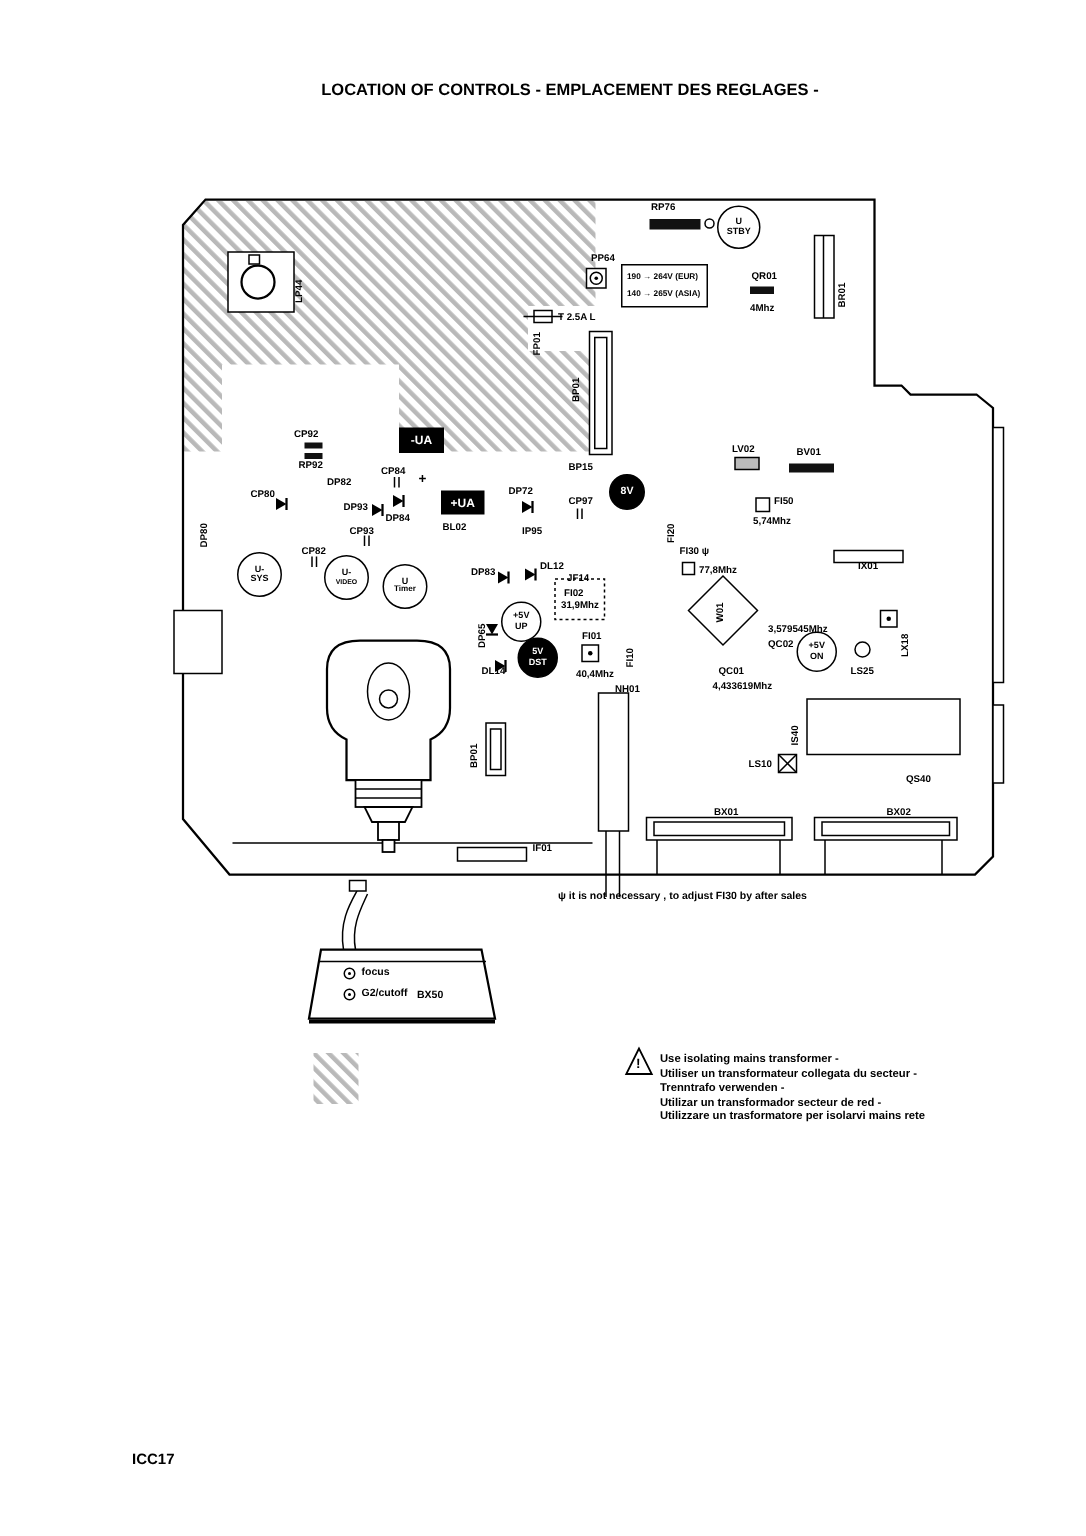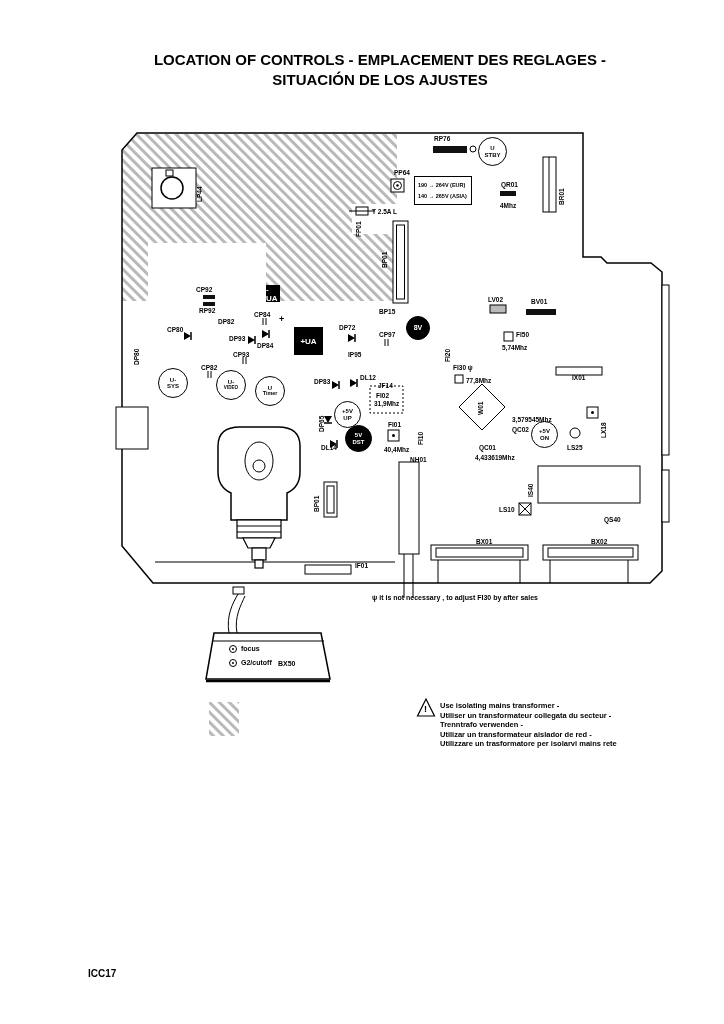--- a/index.html
+++ b/index.html
@@ -1,20 +1,20 @@
 <!DOCTYPE html>
 <html><head>
 <meta charset="utf-8">
 <style>
   html,body{margin:0;padding:0;background:#fff;}
   .page{position:relative;width:724px;height:1024px;background:#fff;overflow:hidden;
         font-family:"Liberation Sans",sans-serif;color:#000;}
   svg{position:absolute;left:0;top:0;}
   .title{position:absolute;left:100px;top:50px;width:560px;text-align:center;
-         font-weight:700;font-size:15px;line-height:20px;}
+         font-weight:700;font-size:11px;line-height:20px;}
   .lbl{position:absolute;font-size:6.5px;font-weight:700;white-space:nowrap;line-height:7px;}
   .rot{transform:rotate(-90deg);transform-origin:0 0;}
   .plus{font-size:9px;}
   .circle{position:absolute;border:1.4px solid #000;border-radius:50%;background:#fff;
           display:flex;flex-direction:column;align-items:center;justify-content:center;
           font-weight:700;text-align:center;line-height:1.05;font-size:6px;}
   .circle.black{background:#000;color:#fff;border-color:#000;}
   .boxlabel{position:absolute;background:#000;color:#fff;font-weight:700;font-size:8px;
             display:flex;align-items:center;justify-content:center;}
   .vbox{position:absolute;border:1px solid #000;background:#fff;font-size:5.5px;font-weight:700;
@@ -190,30 +190,29 @@
     <circle cx="233" cy="663" r="3.5"></circle>
     <circle cx="233" cy="663" r="1" fill="#000" stroke="none"></circle>
   </g>
 
   <rect x="209" y="702" width="30" height="34" fill="url(#hatch)"></rect>
   <polygon points="426,699 417.5,716 434.5,716" fill="#fff" stroke="#000" stroke-width="1.2"></polygon>
 </svg>
 
 <div class="title">
   <div>LOCATION OF CONTROLS - EMPLACEMENT DES REGLAGES -</div>
-  <div>SITUACIÓN DE LOS AJUSTES</div>
 </div>
 
 <div class="vbox" style="left:414px;top:176px;width:58px;height:29px;">
   <div>190 →  264V (EUR)</div>
   <div>140 →  265V (ASIA)</div>
 </div>
 
-<div class="boxlabel" style="left:266px;top:285px;width:14px;height:17px;">-UA</div>
-<div class="boxlabel" style="left:294px;top:327px;width:29px;height:28px;">+UA</div>
+<div class="boxlabel" style="left:266px;top:285px;width:30px;height:17px;">-UA</div>
+<div class="boxlabel" style="left:294px;top:327px;width:29px;height:16px;">+UA</div>
 
 <div class="circle" style="left:478px;top:137px;width:27px;height:27px;">
   <span>U</span>
       <span>STBY</span>
 </div>
 <div class="circle black" style="left:406px;top:316px;width:22px;height:22px;font-size:7px;">
   <span>8V</span>
 </div>
 <div class="circle" style="left:158px;top:368px;width:28px;height:28px;">
   <span>U-</span>
@@ -305,19 +304,19 @@
 
 <span class="lbl" style="left:241px;top:645px;font-size:7px;">focus</span>
 <span class="lbl" style="left:241px;top:659px;font-size:7px;">G2/cutoff</span>
 <span class="lbl" style="left:278px;top:660px;font-size:7px;">BX50</span>
 
 <span class="bang" style="left:424px;top:704px;">!</span>
 <div class="legend-text" style="left:440px;top:701px;font-weight:bold;">
   <div>Use isolating mains transformer -</div>
   <div>Utiliser un transformateur collegata du secteur -</div>
   <div>Trenntrafo verwenden -</div>
-  <div>Utilizar un transformateur aislador de red -</div>
+  <div>Utilizar un transformador secteur de red -</div>
   <div>Utilizzare un trasformatore per isolarvi mains rete</div>
 </div>
 
 <div class="footer" style="left:88px;top:968px;">ICC17</div>
 
 </div>
 
 </body></html>

